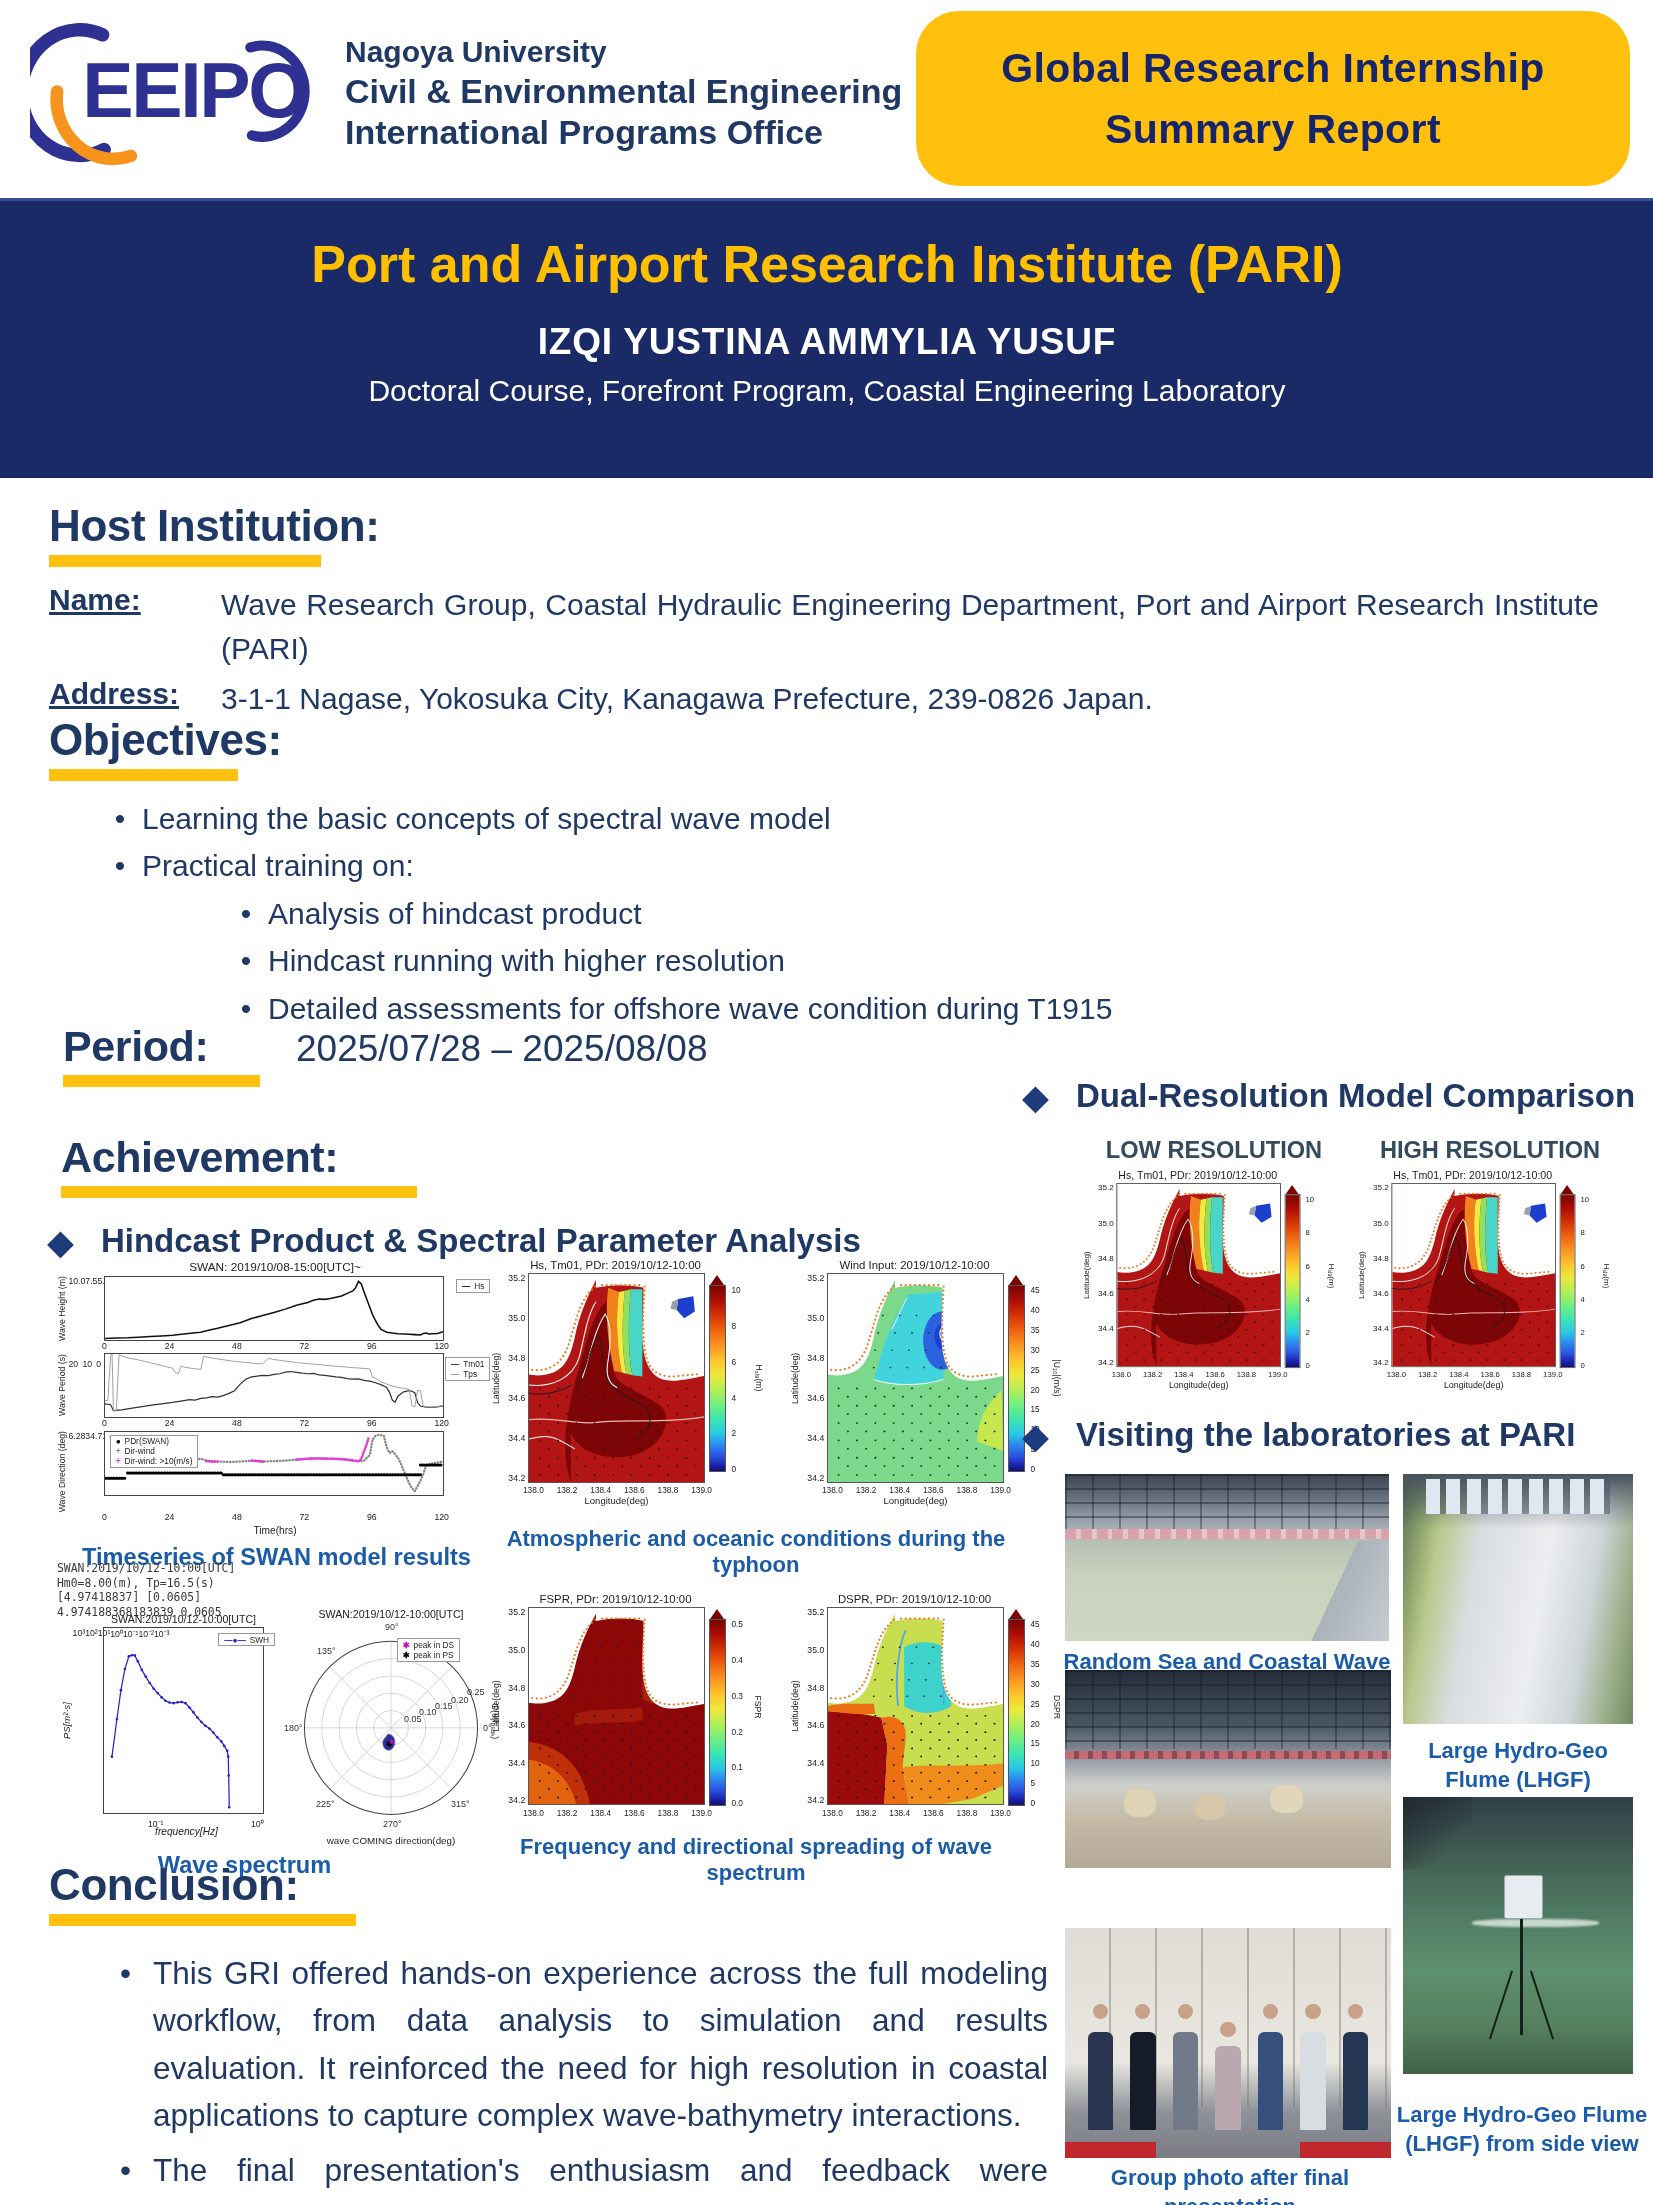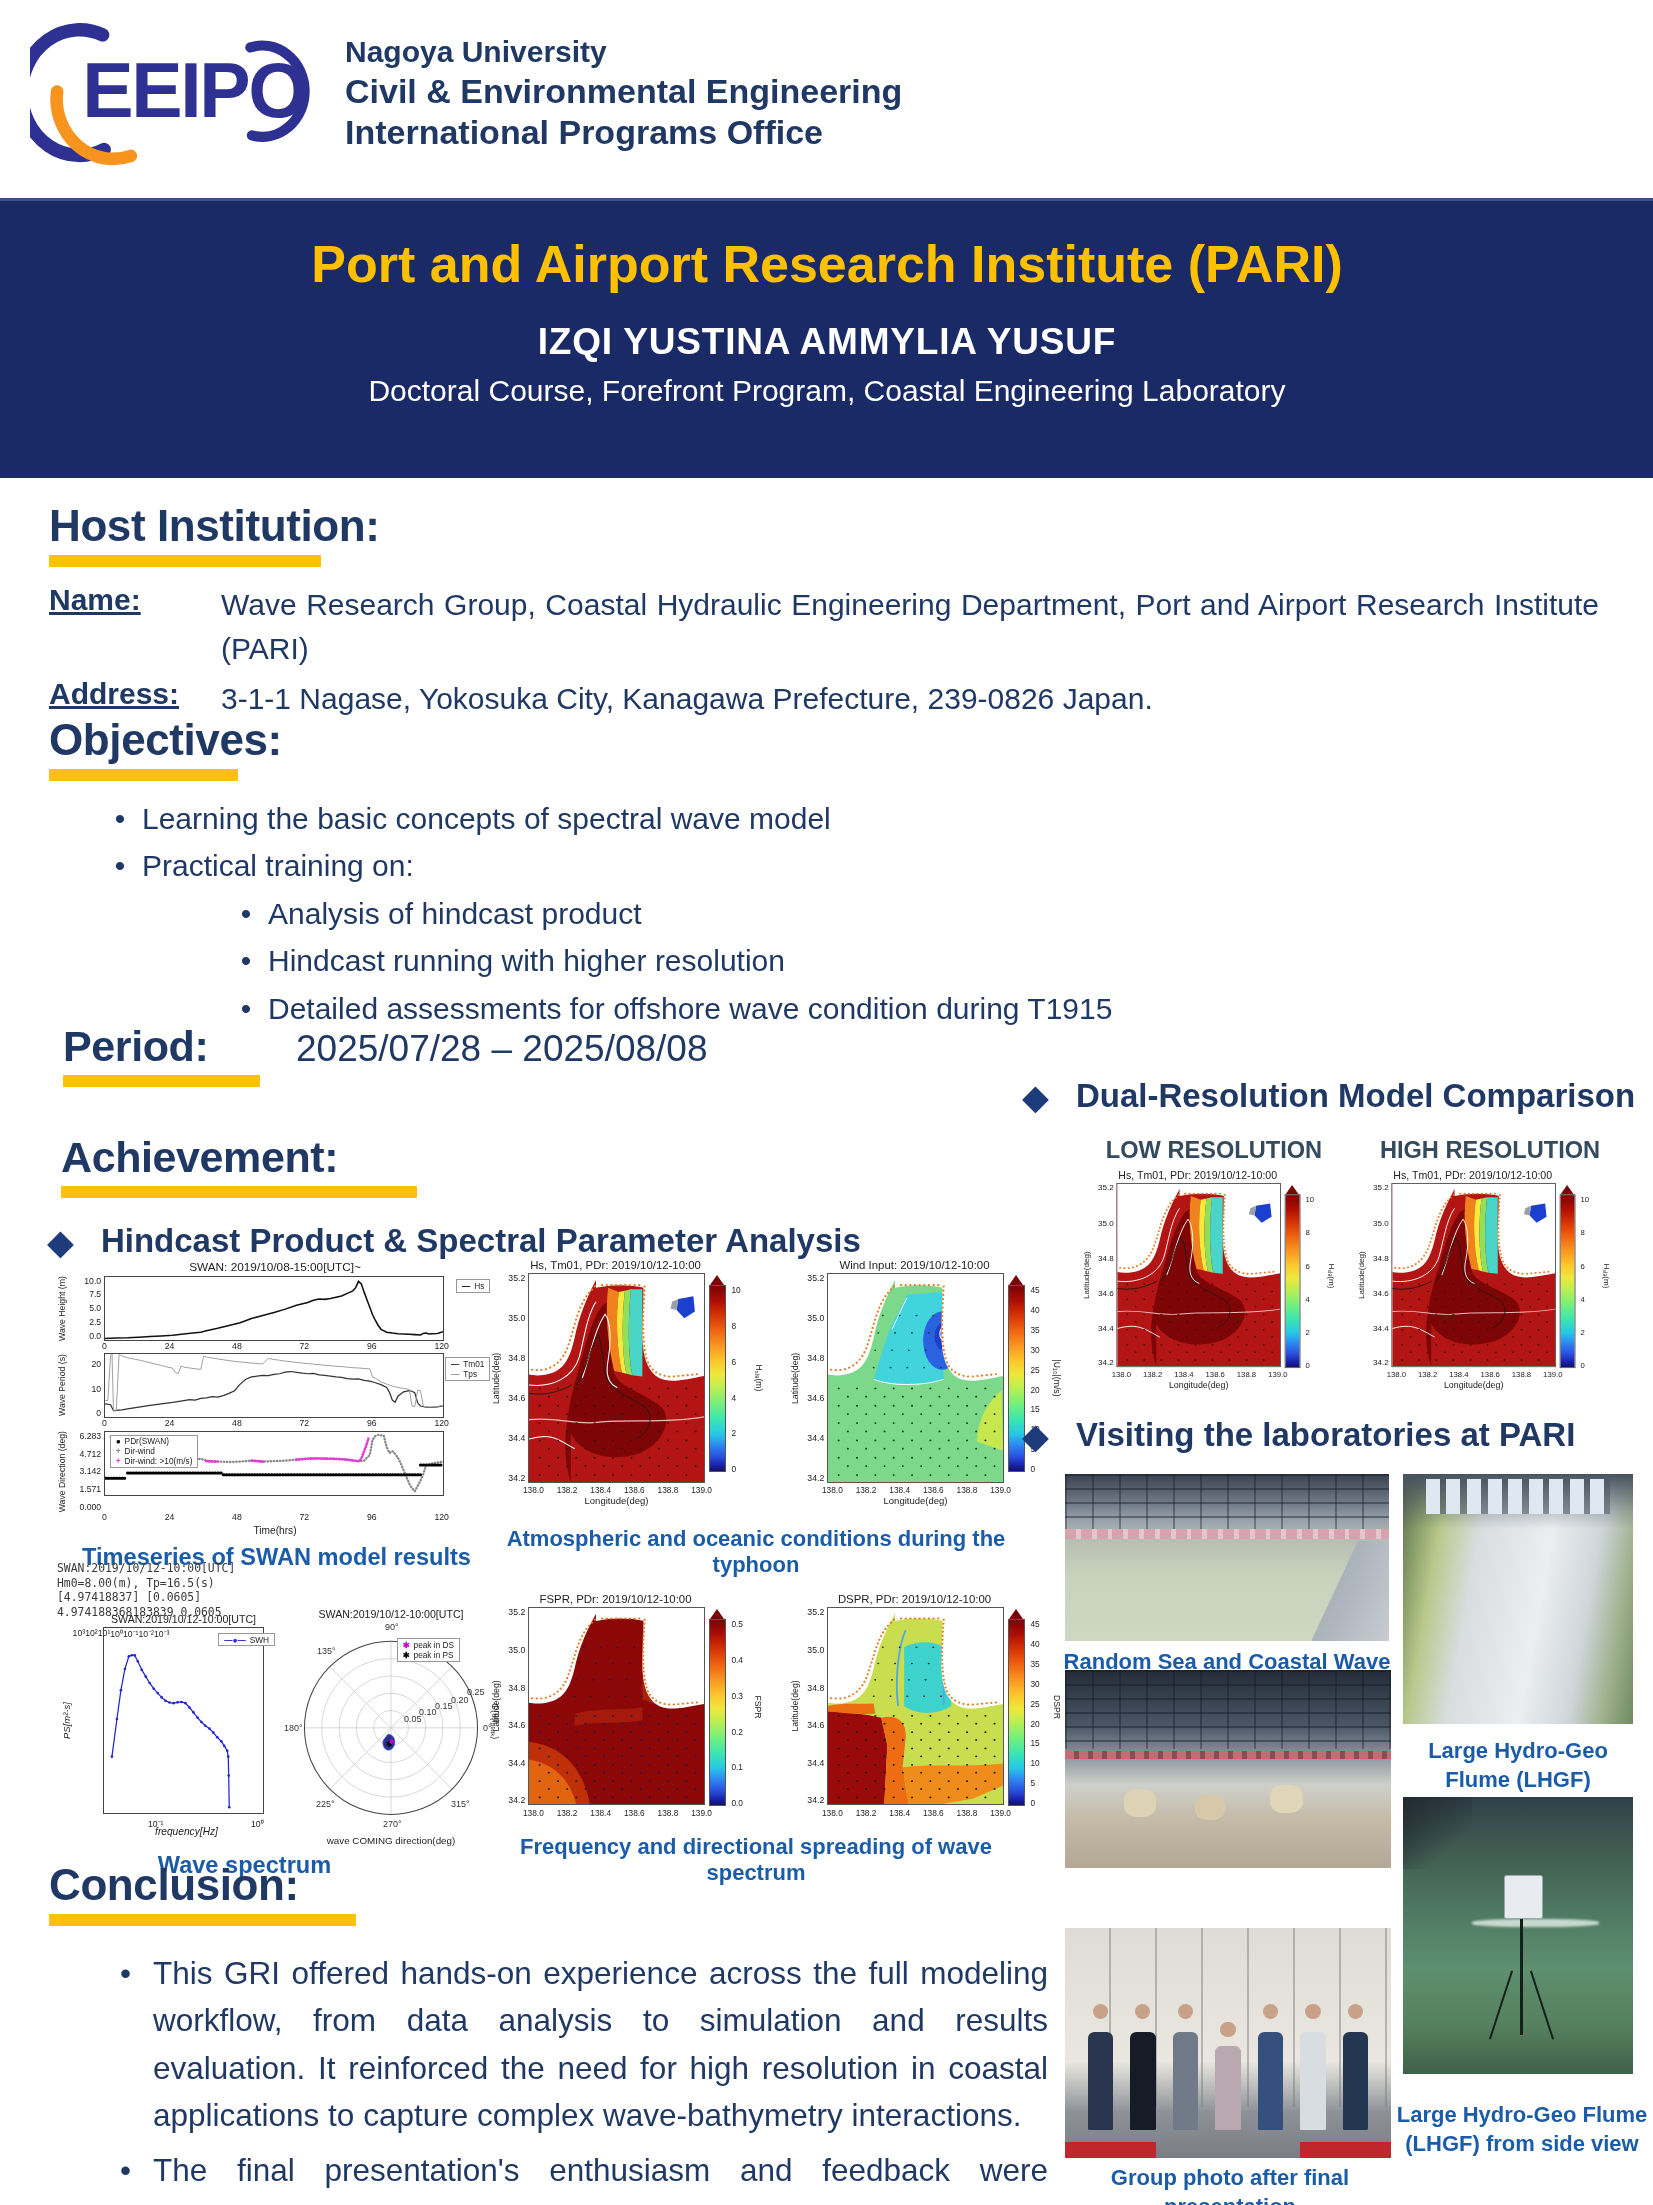--- a/index.html
+++ b/index.html
@@ -53,21 +53,21 @@
   .diamond-txt{font-size:33px;font-weight:600;color:var(--heading)}
 
   
   .fig-title{font-size:11.8px;color:var(--plottxt);text-align:center}
   .cap{font-weight:600;color:var(--capblue);text-align:center}
 
   
   .tsfig{position:absolute;left:55px;top:1260px;width:443px}
   .ts-row{display:flex;align-items:stretch}
   .ts-ylab{width:13.4px;writing-mode:vertical-rl;transform:rotate(180deg);font-size:8.7px;color:var(--plottxt);display:flex;align-items:center;justify-content:center}
-  .ts-yticks{width:36px;display:flex;flex-direction:column;justify-content:space-between;font-size:8.7px;color:var(--plottxt);text-align:right;padding:0 3.2px 0 0}
+  .ts-yticks{width:36px;display:flex;justify-content:space-between;font-size:8.7px;color:var(--plottxt);text-align:right;padding:0 3.2px 0 0}
   .ts-svg{width:340px;height:65px;border:0.8px solid #444;background:#fff}
   .ts-xticks{display:flex;justify-content:space-between;width:347px;margin-left:47px;font-size:8.7px;color:var(--plottxt);height:12.6px}
   .ts-xlab{width:340px;margin-left:50px;text-align:center;font-size:10.2px;color:var(--plottxt)}
   .lg-box{position:absolute;background:#fff;border:0.8px solid #999;padding:0.8px 4.7px;font-size:8.3px;color:#222;z-index:3}
   .lg-row{display:flex;gap:3.9px;align-items:center;white-space:nowrap}
   .lg-m{font-weight:bold}
 
   
   .mapfig{position:absolute;width:291px}
   .map-title{font-size:11.4px;color:var(--plottxt);text-align:center;margin-left:35px;width:181px;white-space:nowrap}
@@ -234,20 +234,24 @@
       <path d="M158,18 A74,80 0 1 0 160,164" fill="none" stroke="#2E3192" stroke-width="17" stroke-linecap="round" transform="translate(-66,6)"></path>
       <path d="M34,96 A72,76 0 0 0 128,178" fill="none" stroke="#F7941D" stroke-width="16" stroke-linecap="round"></path>
       <text x="66" y="128" font-size="98" font-weight="bold" fill="#2E3192" letter-spacing="-3" font-family="Liberation Sans, sans-serif">EEIPO</text>
       <path d="M318,40 A54,58 0 1 0 320,152" fill="none" stroke="#2E3192" stroke-width="13" stroke-linecap="round" transform="rotate(180 300 96)"></path>
     </svg>
   </div>
   <div class="org-lines">
     <div class="org-l1">Nagoya University</div>
     <div class="org-l2">Civil &amp; Environmental Engineering</div>
     <div class="org-l3">International Programs Office</div>
+  </div>
+  <div class="badge">
+    <div>Global Research Internship</div>
+    <div>Summary Report</div>
   </div>
 
   <div class="banner">
     <div class="banner-title">Port and Airport Research Institute (PARI)</div>
     <div class="banner-author">IZQI YUSTINA AMMYLIA YUSUF</div>
     <div class="banner-affil">Doctoral Course, Forefront Program, Coastal Engineering Laboratory</div>
   </div>
 
   <div class="host">
     <div class="sec-h" style="display:inline-block">Host Institution:</div>

